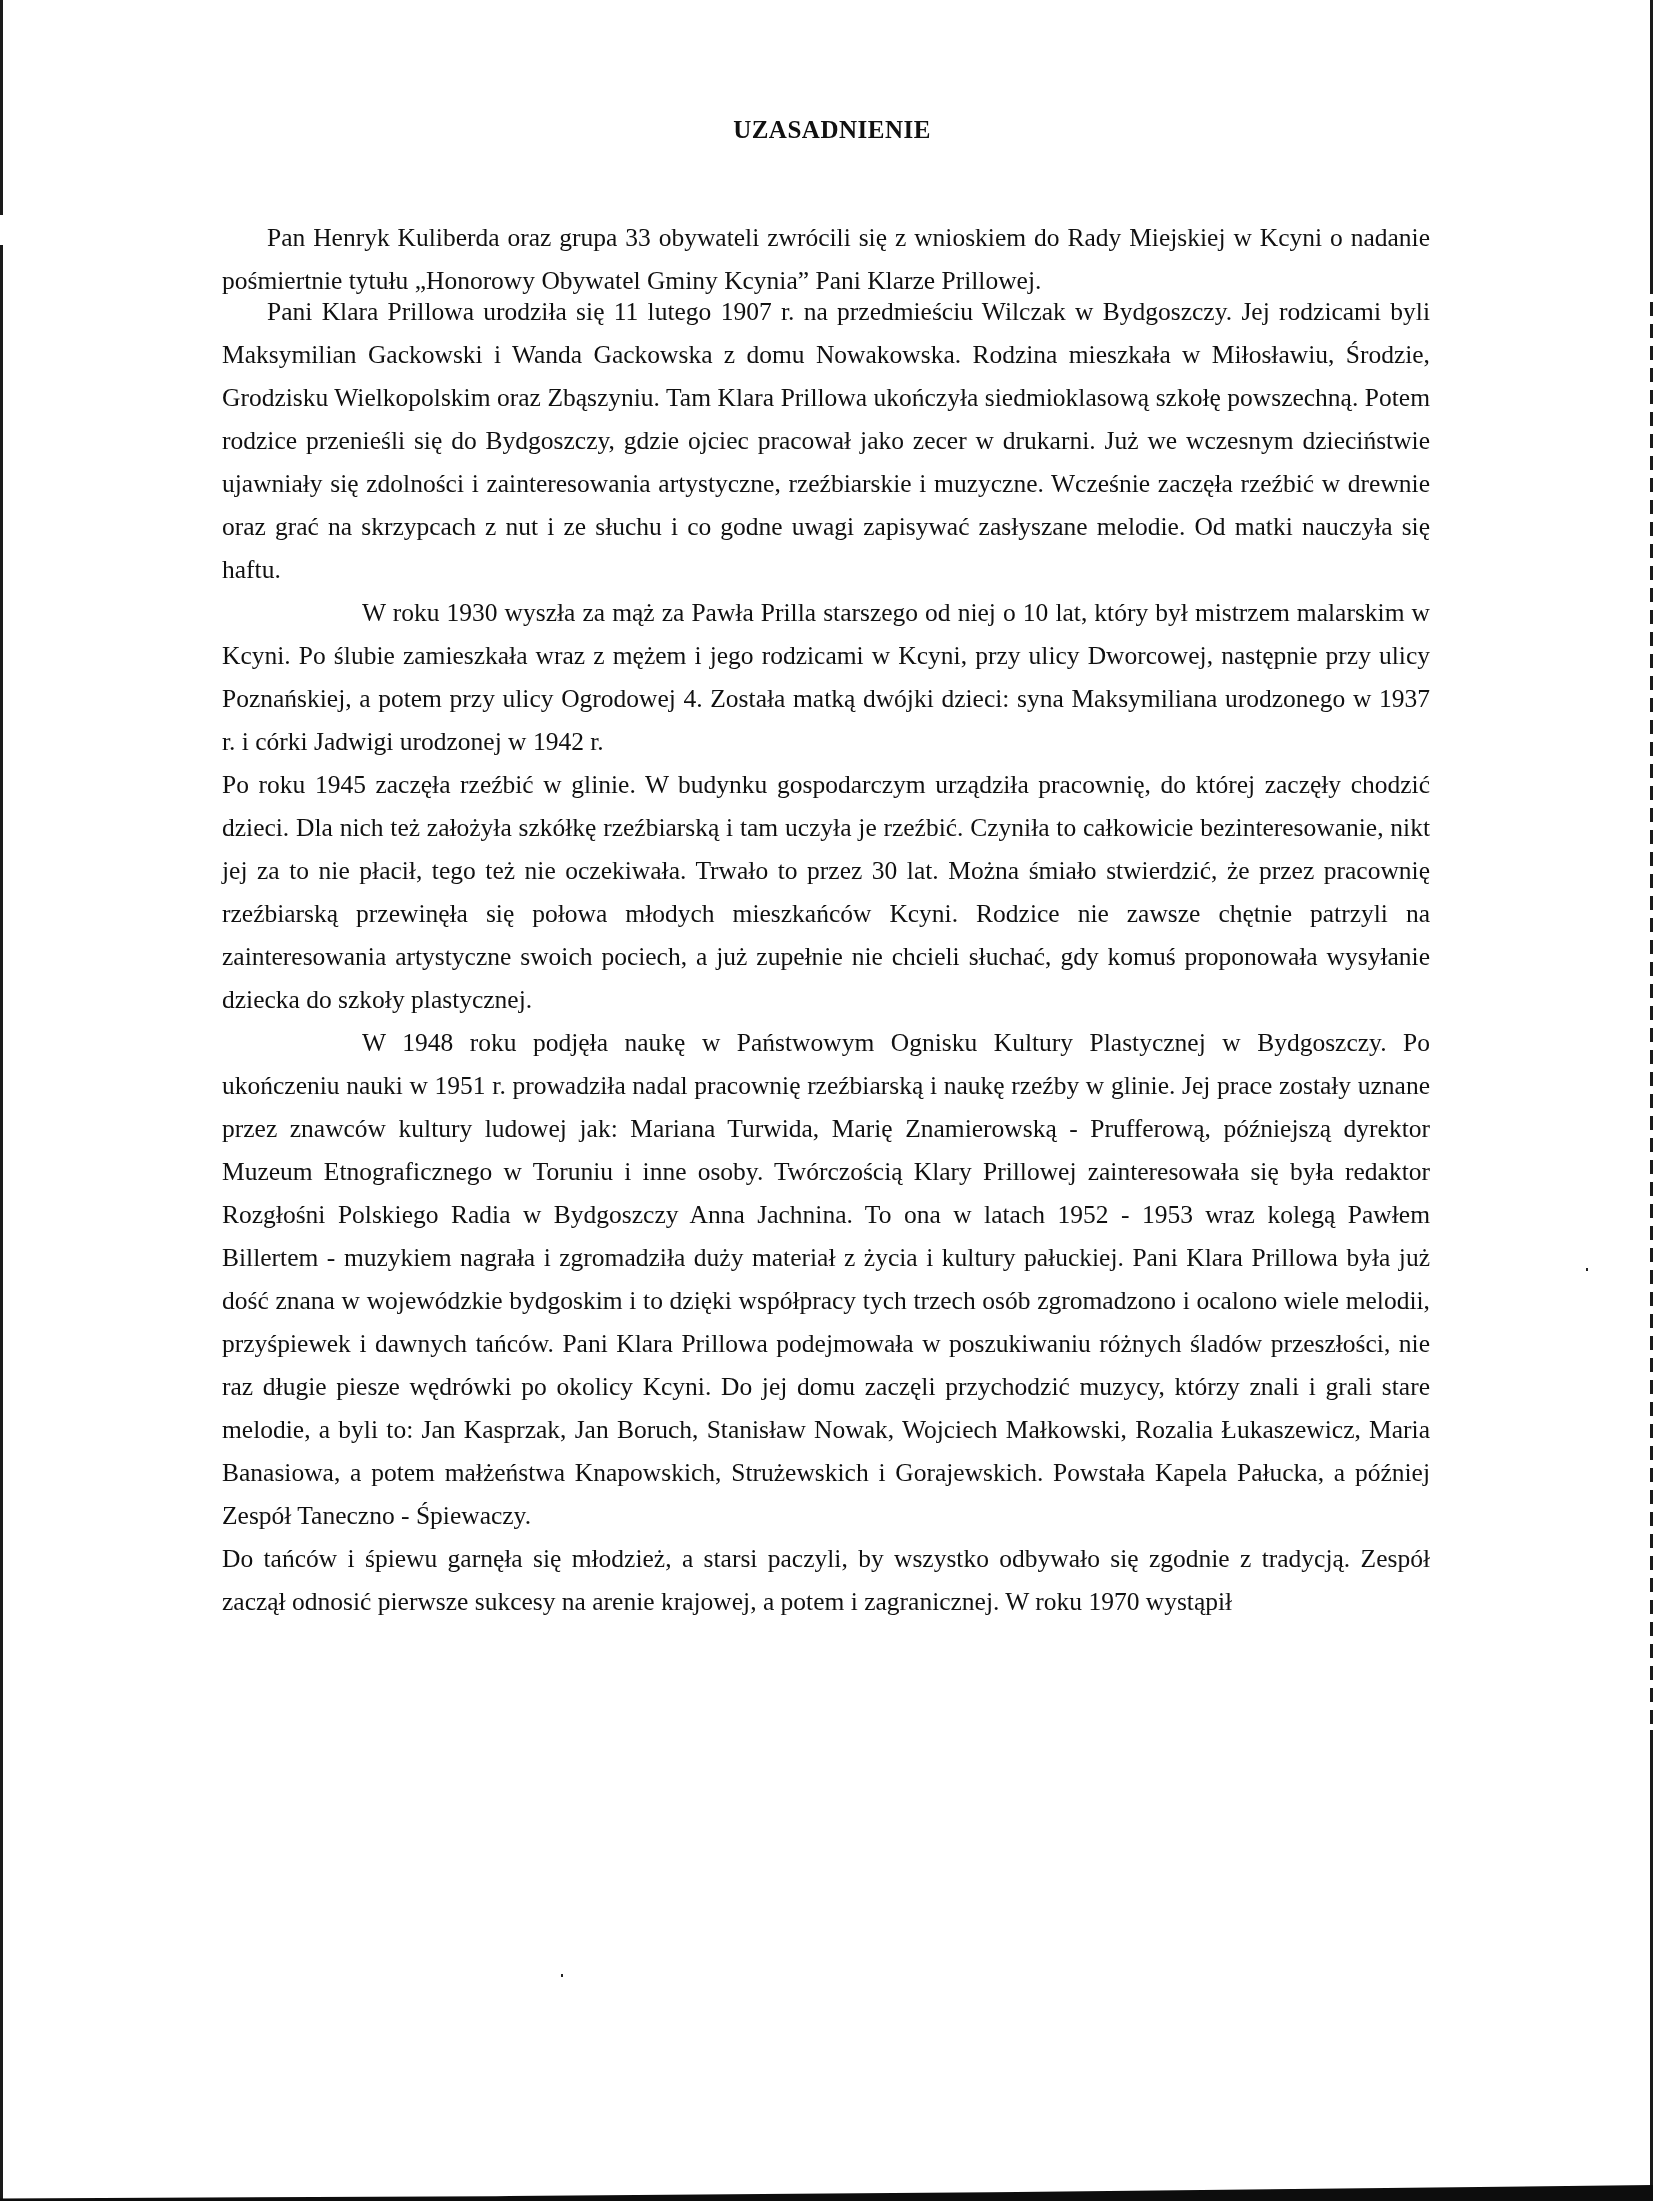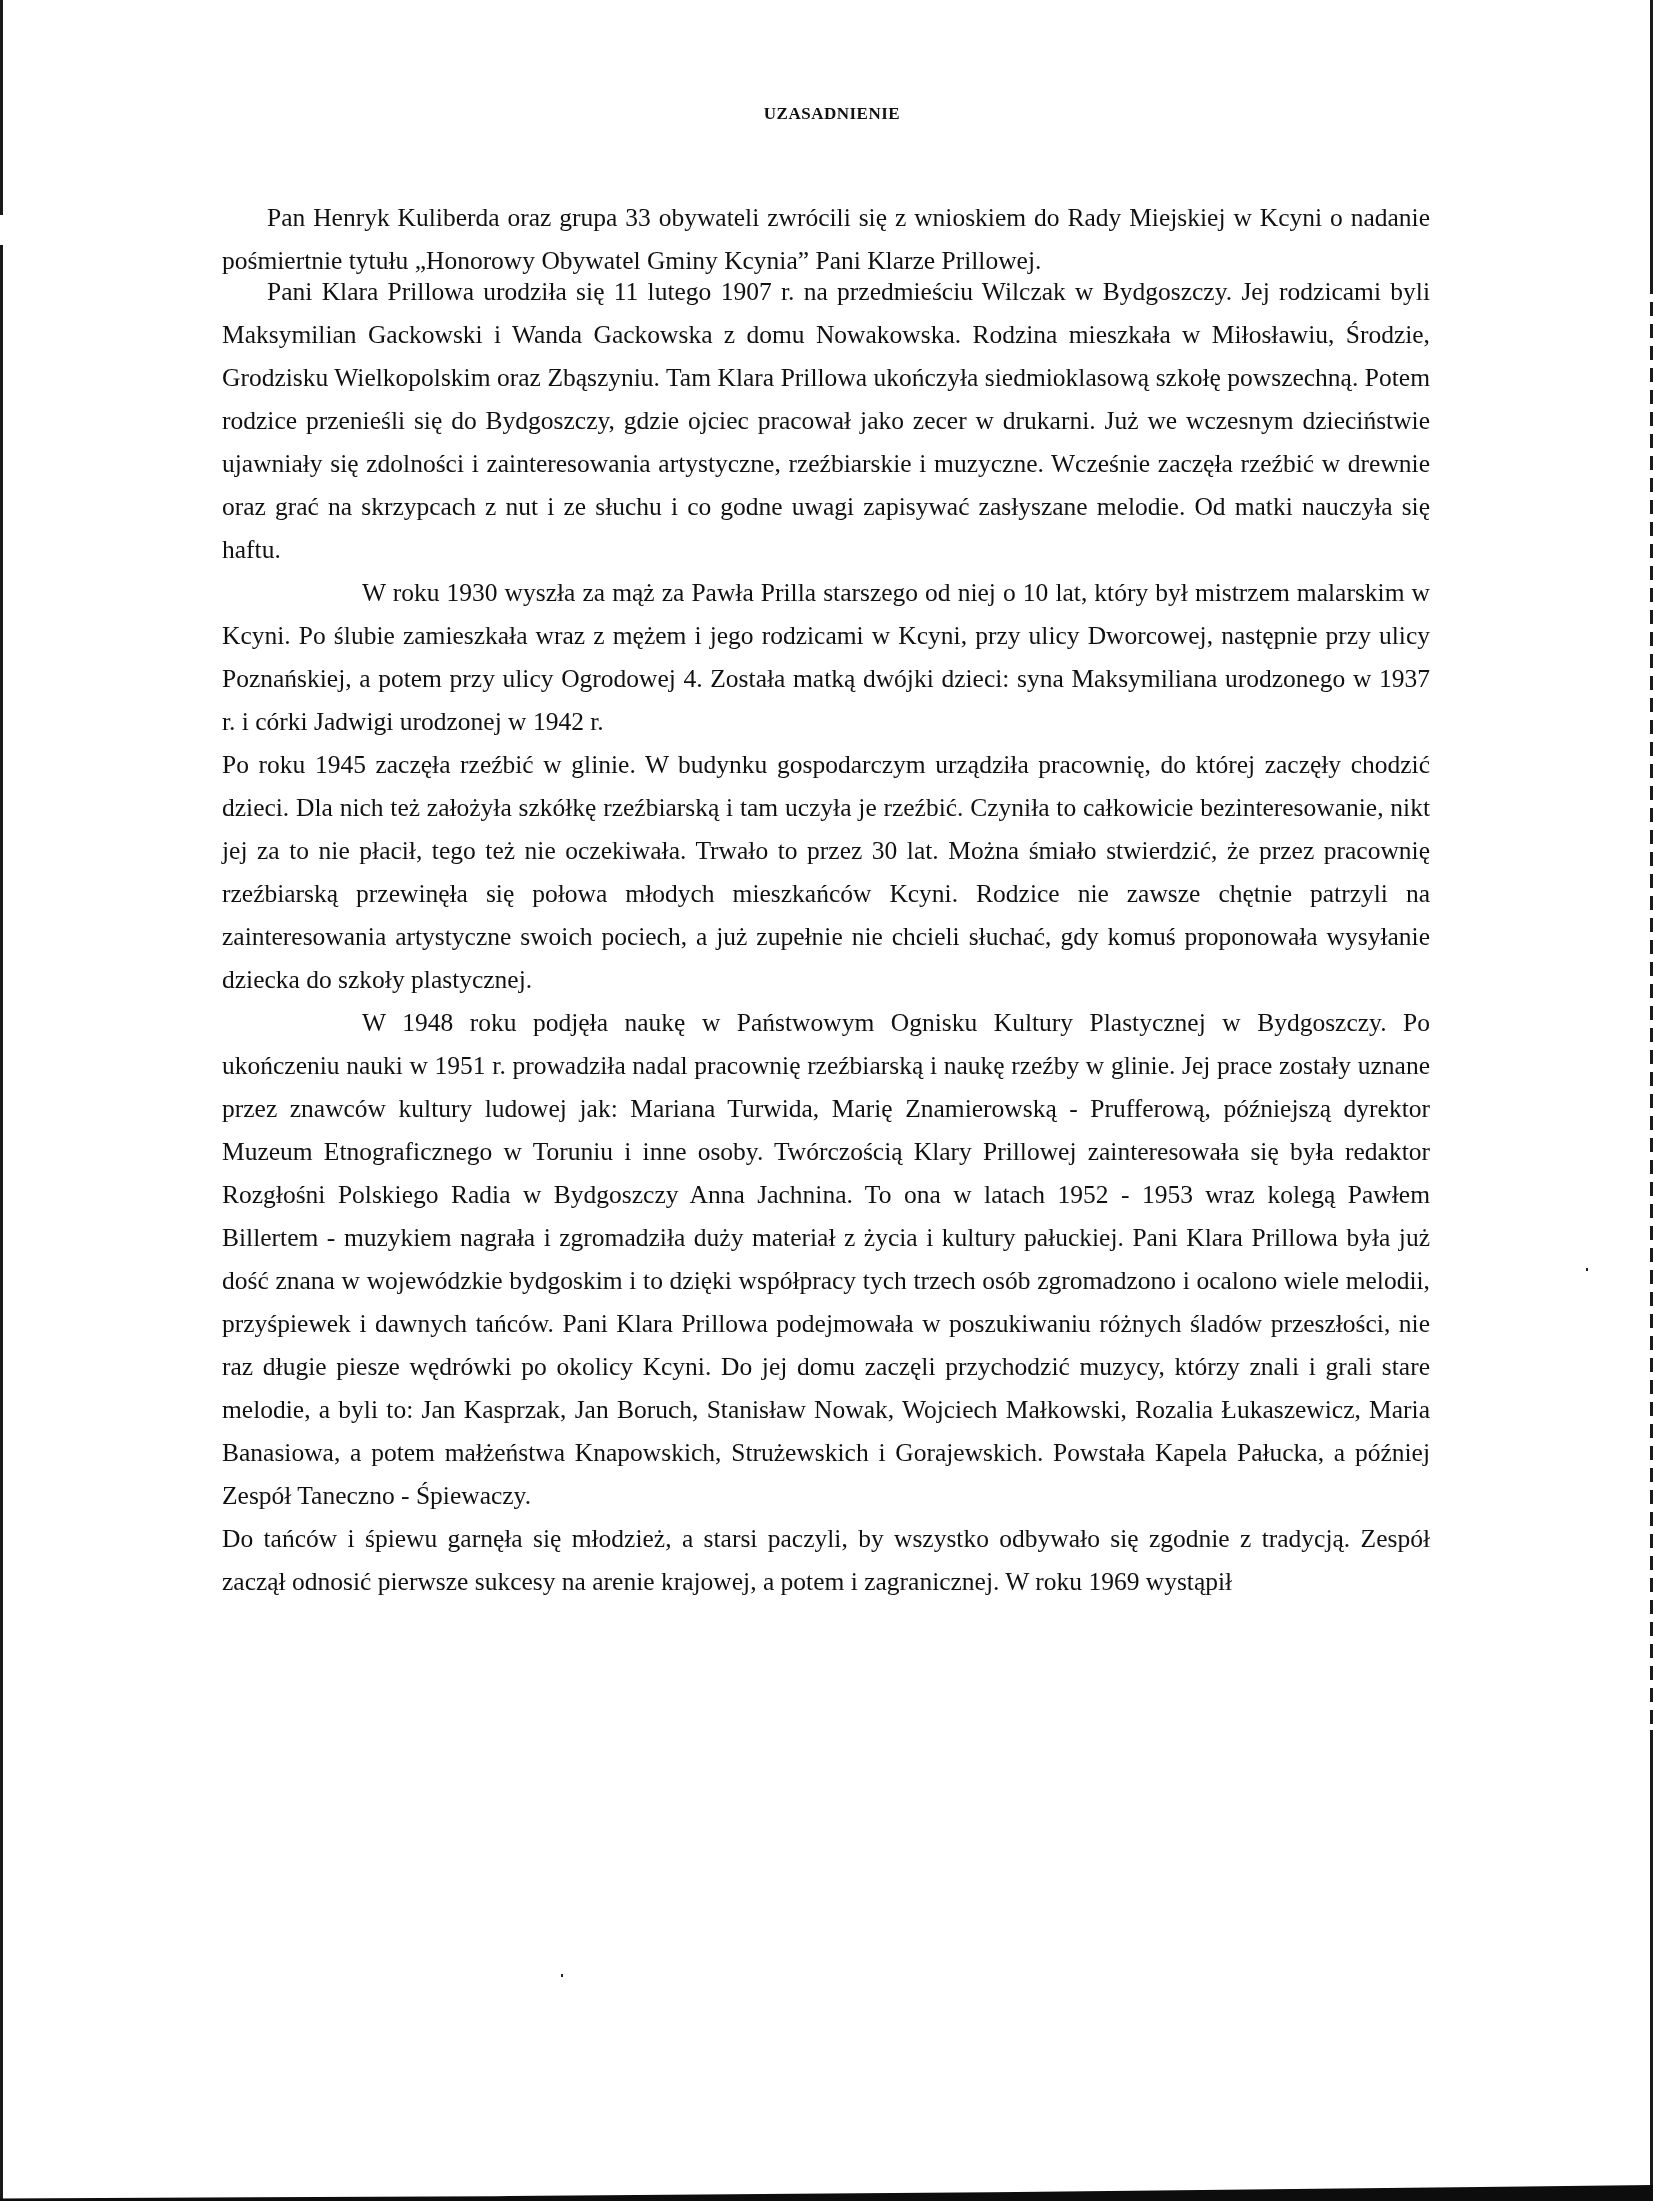--- a/index.html
+++ b/index.html
@@ -58,23 +58,23 @@
   }
   .page {
     position: absolute;
     left: 222px;
     top: 100px;
     width: 1208px;
   }
   .title {
     text-align: center;
     font-weight: bold;
-    font-size: 17px;
+    font-size: 25px;
     letter-spacing: 0.5px;
-    margin: 4px 0 72px 0;
+    margin: 16px 0 72px 0;
     padding-left: 12px;
   }
   .para {
     font-size: 25.5px;
     line-height: 43px;
     text-align: justify;
     margin: 0;
   }
   .para.indent-small { text-indent: 45px; }
   .para.indent-large { text-indent: 140px; }
@@ -99,14 +99,14 @@
 <span class="speck" style="left:1586px; top:1268px;"></span>
 
 <div class="page">
   <h1 class="title">UZASADNIENIE</h1>
 
   <p class="para indent-small tight-after">Pan Henryk Kuliberda oraz grupa 33 obywateli zwrócili się z wnioskiem do Rady Miejskiej w Kcyni o nadanie pośmiertnie tytułu „Honorowy Obywatel Gminy Kcynia” Pani Klarze Prillowej.</p>
   <p class="para indent-small">Pani Klara Prillowa urodziła się 11 lutego 1907 r. na przedmieściu Wilczak w Bydgoszczy. Jej rodzicami byli Maksymilian Gackowski i Wanda Gackowska z domu Nowakowska. Rodzina mieszkała w Miłosławiu, Środzie, Grodzisku Wielkopolskim oraz Zbąszyniu. Tam Klara Prillowa ukończyła siedmioklasową szkołę powszechną. Potem rodzice przenieśli się do Bydgoszczy, gdzie ojciec pracował jako zecer w drukarni. Już we wczesnym dzieciństwie ujawniały się zdolności i zainteresowania artystyczne, rzeźbiarskie i muzyczne. Wcześnie zaczęła rzeźbić w drewnie oraz grać na skrzypcach z nut i ze słuchu i co godne uwagi zapisywać zasłyszane melodie. Od matki nauczyła się haftu.</p>
   <p class="para indent-large">W roku 1930 wyszła za mąż za Pawła Prilla starszego od niej o 10 lat, który był mistrzem malarskim w Kcyni. Po ślubie zamieszkała wraz z mężem i jego rodzicami w Kcyni, przy ulicy Dworcowej, następnie przy ulicy Poznańskiej, a potem przy ulicy Ogrodowej 4.  Została matką dwójki dzieci: syna Maksymiliana urodzonego w 1937 r. i córki Jadwigi urodzonej w 1942 r.</p>
   <p class="para">Po roku 1945 zaczęła rzeźbić w glinie. W budynku gospodarczym urządziła pracownię, do której zaczęły chodzić dzieci. Dla nich też założyła szkółkę rzeźbiarską i tam uczyła je rzeźbić. Czyniła to całkowicie bezinteresowanie, nikt jej za to nie płacił, tego też nie oczekiwała. Trwało to przez 30 lat. Można śmiało stwierdzić, że przez pracownię rzeźbiarską przewinęła się połowa młodych mieszkańców Kcyni. Rodzice nie zawsze chętnie patrzyli na zainteresowania artystyczne swoich pociech, a już zupełnie nie chcieli słuchać, gdy komuś proponowała wysyłanie dziecka do szkoły plastycznej.</p>
   <p class="para indent-large">W 1948 roku podjęła naukę w Państwowym Ognisku Kultury Plastycznej w Bydgoszczy. Po ukończeniu nauki w 1951 r. prowadziła nadal pracownię rzeźbiarską i naukę rzeźby w glinie. Jej prace zostały uznane przez znawców kultury ludowej jak: Mariana Turwida, Marię Znamierowską - Prufferową, późniejszą dyrektor Muzeum Etnograficznego w Toruniu i inne osoby. Twórczością Klary Prillowej zainteresowała się była redaktor Rozgłośni Polskiego Radia w Bydgoszczy Anna Jachnina. To ona w latach 1952 - 1953 wraz kolegą Pawłem Billertem - muzykiem nagrała i zgromadziła duży materiał z życia i kultury pałuckiej. Pani Klara Prillowa była już dość znana w wojewódzkie bydgoskim i to dzięki współpracy tych trzech osób zgromadzono i ocalono wiele melodii, przyśpiewek i dawnych tańców. Pani Klara Prillowa podejmowała w poszukiwaniu różnych śladów przeszłości, nie raz długie piesze wędrówki po okolicy Kcyni. Do jej domu zaczęli przychodzić muzycy, którzy znali i grali stare melodie, a byli to: Jan Kasprzak, Jan Boruch, Stanisław Nowak, Wojciech Małkowski, Rozalia Łukaszewicz, Maria Banasiowa, a potem małżeństwa Knapowskich, Strużewskich i Gorajewskich. Powstała Kapela Pałucka, a później Zespół Taneczno - Śpiewaczy.</p>
-  <p class="para">Do tańców  i śpiewu garnęła się młodzież, a starsi paczyli, by wszystko odbywało się zgodnie z tradycją. Zespół zaczął odnosić pierwsze sukcesy na arenie krajowej, a potem i zagranicznej. W roku 1969 wystąpił</p>
+  <p class="para">Do tańców  i śpiewu garnęła się młodzież, a starsi paczyli, by wszystko odbywało się zgodnie z tradycją. Zespół zaczął odnosić pierwsze sukcesy na arenie krajowej, a potem i zagranicznej. W roku 1970 wystąpił</p>
 </div>
 
 </body></html>

